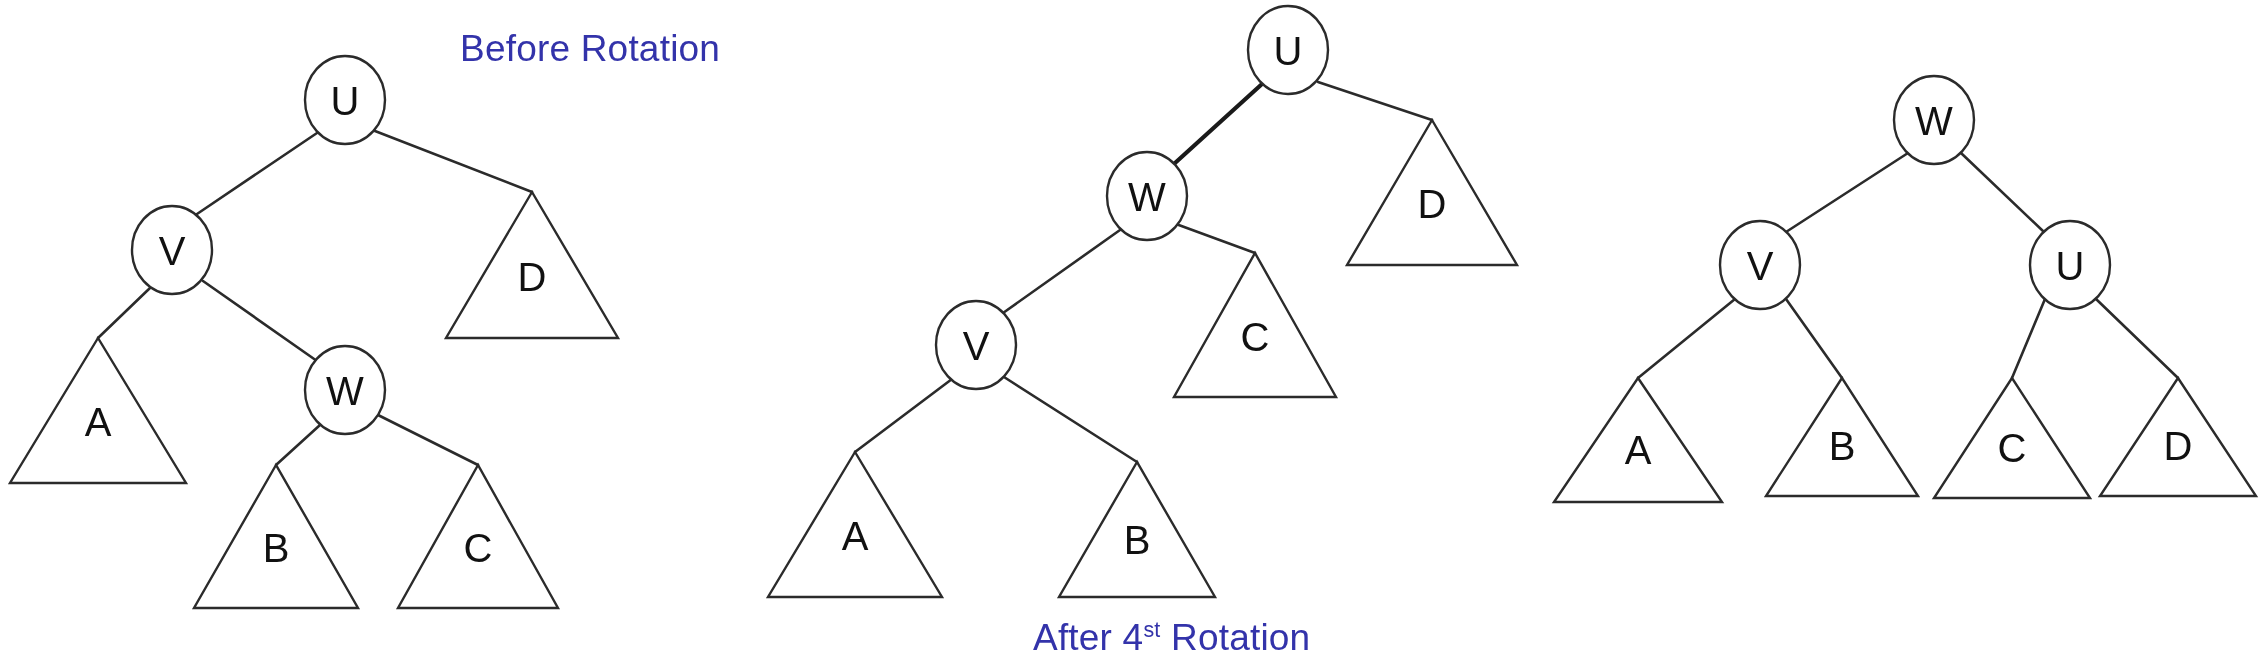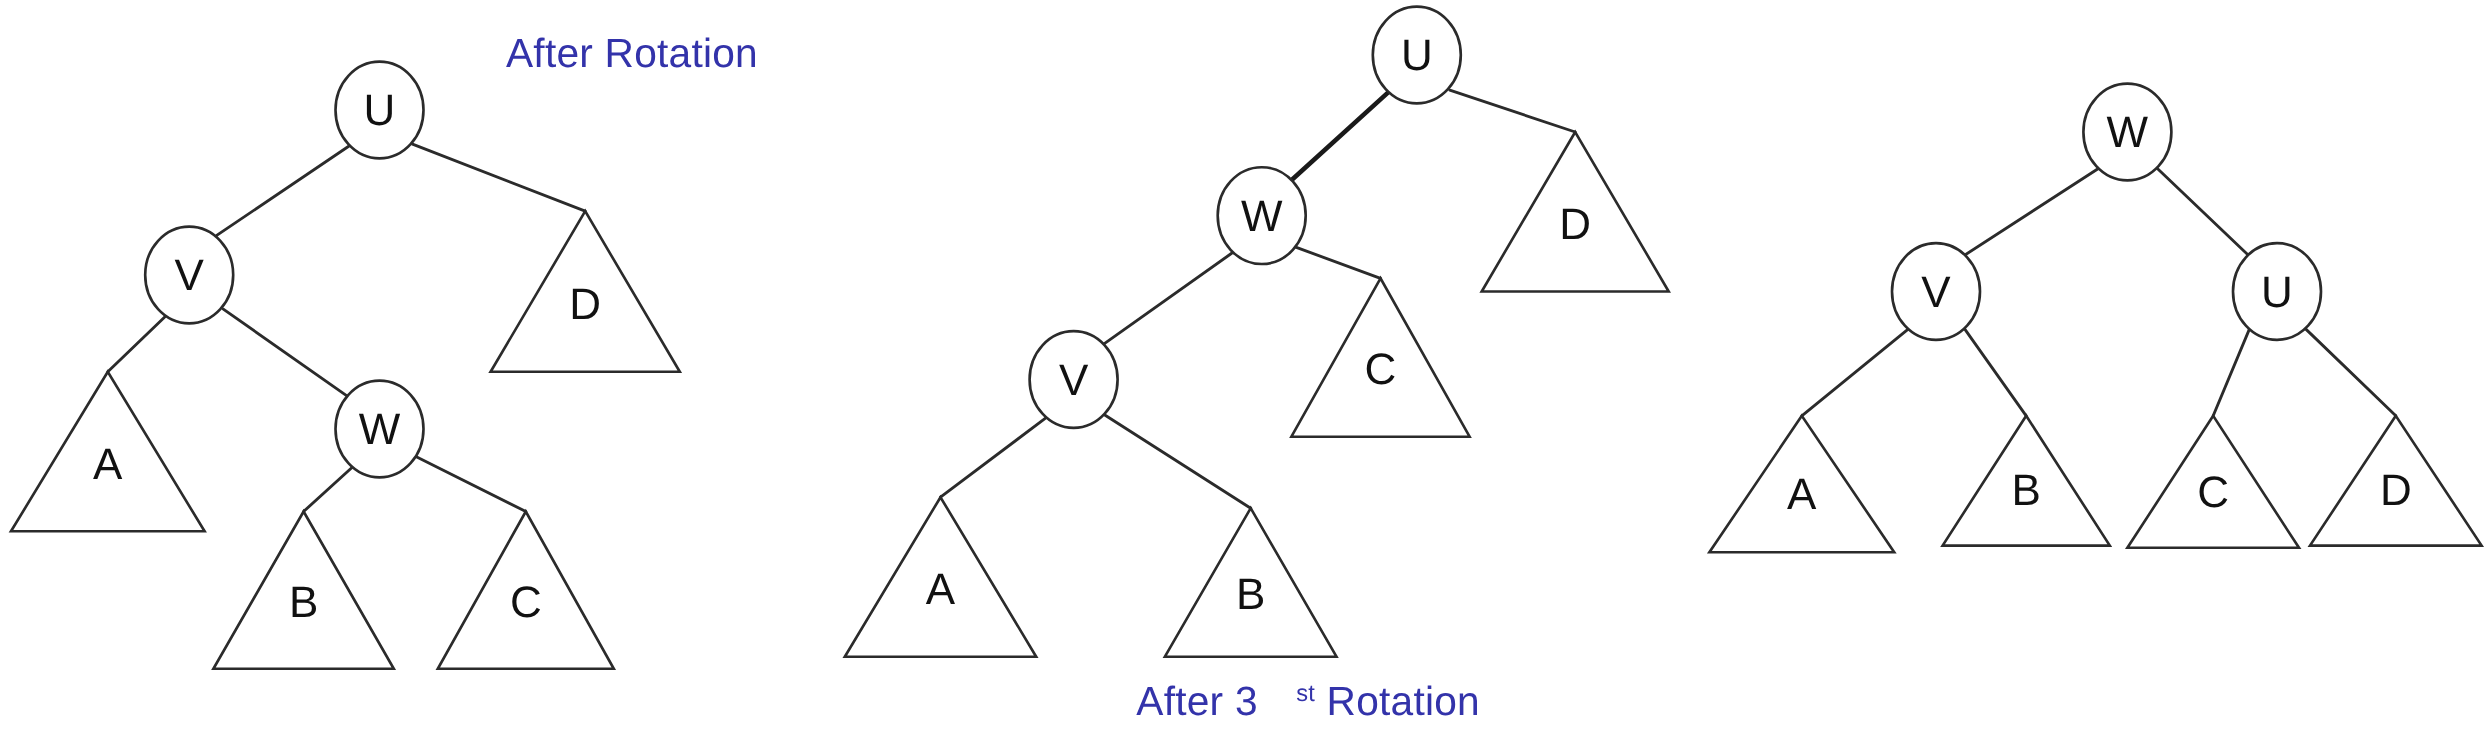--- a/index.html
+++ b/index.html
@@ -69,21 +69,20 @@
     font-family: "Liberation Sans", sans-serif;
     font-size: 37px;
     color: #3333aa;
     white-space: nowrap;
     letter-spacing: 0.2px;
   }
   .caption sup {
     font-size: 0.58em;
     vertical-align: super;
     line-height: 0;
-    margin-left: 35px;
   }
   #caption-before { left: 460px; top: 28px; }
   #caption-first  { left: 1033px; top: 617px; }
   #caption-second { left: 1686px; top: 617px; }
 </style>
 </head>
 <body>
 
 <div id="stage">
 
@@ -149,18 +148,18 @@
         <text x="2178" y="446.44" class="tri-label">D</text>
         <ellipse cx="1934" cy="120" rx="40" ry="44" class="node-circle"></ellipse>
         <text x="1934" y="121" class="node-label">W</text>
         <ellipse cx="1760" cy="265" rx="40" ry="44" class="node-circle"></ellipse>
         <text x="1760" y="266" class="node-label">V</text>
         <ellipse cx="2070" cy="265" rx="40" ry="44" class="node-circle"></ellipse>
         <text x="2070" y="266" class="node-label">U</text>
       </g>
     </svg>
 
-  <div class="caption" id="caption-before">After Rotation</div>
+  <div class="caption" id="caption-before">Before Rotation</div>
 
-  <div class="caption" id="caption-first"><span>After 3</span><sup>st</sup><span> Rotation</span></div>
+  <div class="caption" id="caption-first"><span>After 4</span><sup>st</sup><span> Rotation</span></div>
 
 
 </div>
 
 </body></html>

